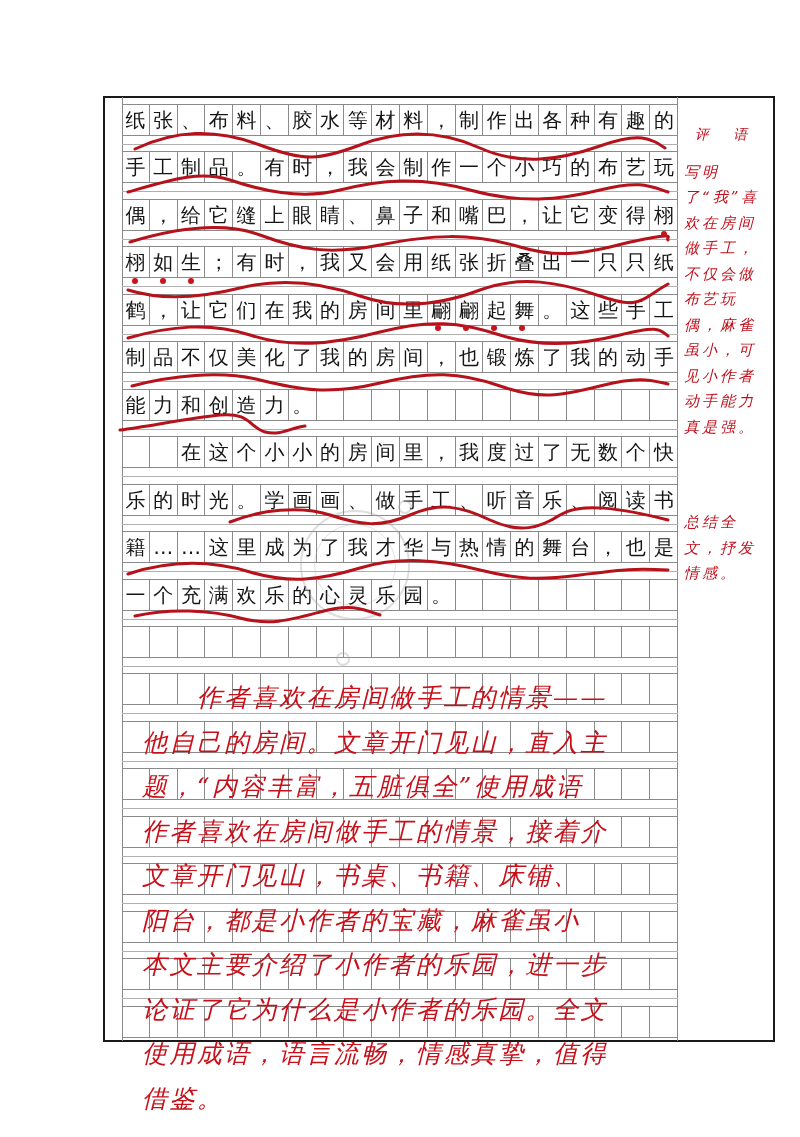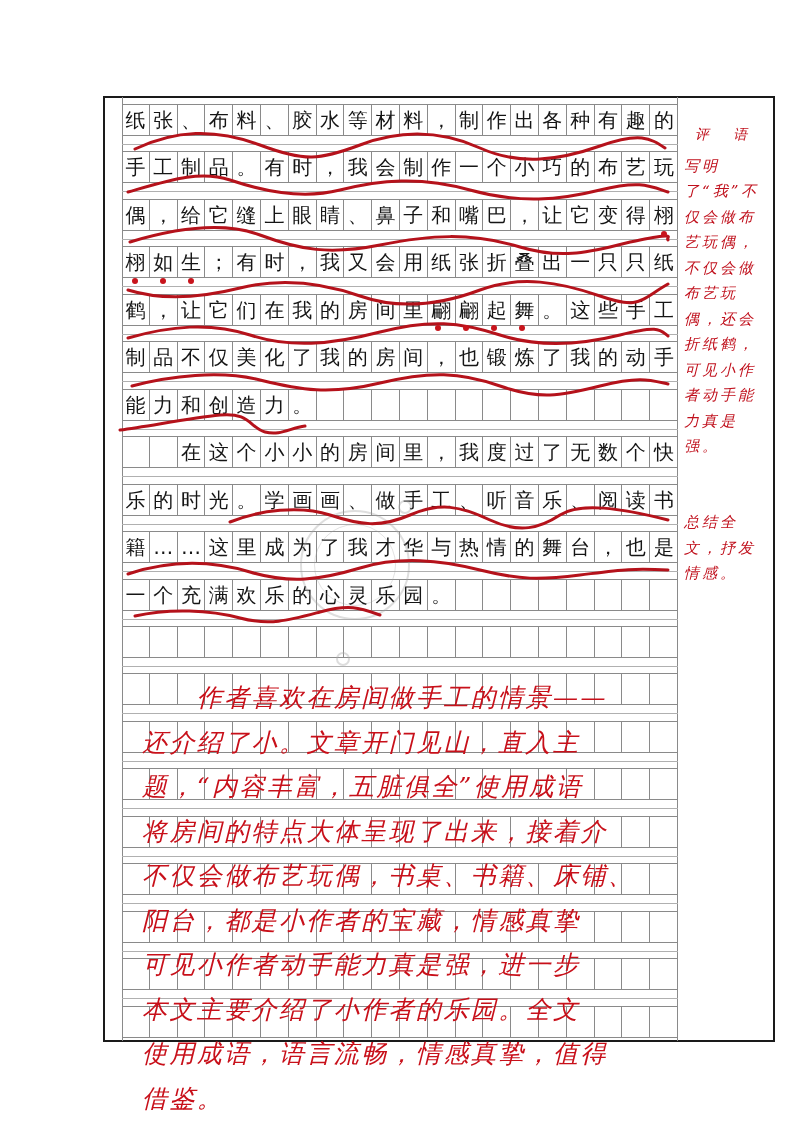--- a/index.html
+++ b/index.html
@@ -16,21 +16,21 @@
          border-top: 1px solid #8a8a8a; border-bottom: 1px solid #8a8a8a; box-sizing: content-box; }
   .cell { flex: 0 0 auto; width: 27.8px; height: 30px; box-sizing: border-box;
           border-right: 1px solid #8a8a8a; display: flex; align-items: center; justify-content: center;
           font-size: 20px; color: #151515; line-height: 1; }
   .cell:last-child { border-right: none; }
 
   .gapline { position: absolute; left: 122px; width: 556px; height: 0; border-top: 1px solid #b0b0b0; }
 
   .comment-col { position: absolute; left: 680px; width: 92px; color: #c0101c;
                  font-family: "DejaVu Serif", serif; font-style: italic; font-size: 15px; line-height: 25.5px; }
-  .comment-title { text-align: center; font-size: 14px; letter-spacing: 10px; margin-bottom: 6px; }
+  .comment-title { text-align: center; font-size: 14px; letter-spacing: 10px; margin-bottom: 12px; }
   .comment-body { padding-left: 4px; letter-spacing: 3px; word-break: break-all; }
 
   svg.overlay { position: absolute; left: 0; top: 0; pointer-events: none; }
 
   .stamp { position: absolute; left: 300px; top: 510px; width: 110px; height: 110px;
            border: 2px solid rgba(160,160,160,0.35); border-radius: 50%; box-sizing: border-box; }
   .stamp-inner { position: absolute; left: 12px; top: 12px; width: 82px; height: 82px;
                  border: 1px solid rgba(160,160,160,0.3); border-radius: 50%; box-sizing: border-box; }
   .stamp-dot { position: absolute; width: 14px; height: 14px; border: 2px solid rgba(170,170,170,0.4);
                border-radius: 50%; box-sizing: border-box; }
@@ -498,21 +498,21 @@
       <div class="cell"></div>
       <div class="cell"></div>
       <div class="cell"></div>
       <div class="cell"></div>
       <div class="cell"></div>
     </div>
   </div>
 
 <div class="comment-col" style="top:122px;">
   <div class="comment-title">评 语</div>
-  <div class="comment-body">写明了“我”不仅会做布艺玩偶，不仅会做布艺玩偶，还会折纸鹤，可见小作者动手能力真是强。</div>
+  <div class="comment-body">写明了“我”喜欢在房间做手工，不仅会做布艺玩偶，麻雀虽小，可见小作者动手能力真是强。</div>
 </div>
 <div class="comment-col" style="top:510px;">
   <div class="comment-body">总结全文，抒发情感。</div>
 </div>
 
 <div class="stamp">
     <div class="stamp-inner"></div>
   </div>
 <div class="stamp-dot" style="left:398px;top:500px;"></div>
 <div class="stamp-dot" style="left:336px;top:652px;"></div>
@@ -536,21 +536,21 @@
     <circle cx="163" cy="281" r="3"></circle>
     <circle cx="191" cy="281" r="3"></circle>
     <circle cx="438" cy="328" r="3"></circle>
     <circle cx="466" cy="328" r="3"></circle>
     <circle cx="494" cy="328" r="3"></circle>
     <circle cx="522" cy="328" r="3"></circle>
   </g>
 </svg>
 
 <div style="position: absolute; left: 142px; top: 680px; width: 520px; height: 36px; color: rgb(200, 16, 26); font-family: &quot;DejaVu Serif&quot;, serif; font-style: italic; font-size: 25px; letter-spacing: 2.4px; white-space: pre; line-height: 36px;">　　作者喜欢在房间做手工的情景——</div>
-<div style="position: absolute; left: 142px; top: 724.5px; width: 520px; height: 36px; color: rgb(200, 16, 26); font-family: &quot;DejaVu Serif&quot;, serif; font-style: italic; font-size: 25px; letter-spacing: 2.4px; white-space: pre; line-height: 36px;">还介绍了小。文章开门见山，直入主</div>
+<div style="position: absolute; left: 142px; top: 724.5px; width: 520px; height: 36px; color: rgb(200, 16, 26); font-family: &quot;DejaVu Serif&quot;, serif; font-style: italic; font-size: 25px; letter-spacing: 2.4px; white-space: pre; line-height: 36px;">他自己的房间。文章开门见山，直入主</div>
 <div style="position: absolute; left: 142px; top: 769px; width: 520px; height: 36px; color: rgb(200, 16, 26); font-family: &quot;DejaVu Serif&quot;, serif; font-style: italic; font-size: 25px; letter-spacing: 2.4px; white-space: pre; line-height: 36px;">题，“内容丰富，五脏俱全”使用成语</div>
-<div style="position: absolute; left: 142px; top: 813.5px; width: 520px; height: 36px; color: rgb(200, 16, 26); font-family: &quot;DejaVu Serif&quot;, serif; font-style: italic; font-size: 25px; letter-spacing: 2.4px; white-space: pre; line-height: 36px;">将房间的特点大体呈现了出来，接着介</div>
-<div style="position: absolute; left: 142px; top: 858px; width: 520px; height: 36px; color: rgb(200, 16, 26); font-family: &quot;DejaVu Serif&quot;, serif; font-style: italic; font-size: 25px; letter-spacing: 2.4px; white-space: pre; line-height: 36px;">不仅会做布艺玩偶，书桌、书籍、床铺、</div>
-<div style="position: absolute; left: 142px; top: 902.5px; width: 520px; height: 36px; color: rgb(200, 16, 26); font-family: &quot;DejaVu Serif&quot;, serif; font-style: italic; font-size: 25px; letter-spacing: 2.4px; white-space: pre; line-height: 36px;">阳台，都是小作者的宝藏，情感真挚</div>
-<div style="position: absolute; left: 142px; top: 947px; width: 520px; height: 36px; color: rgb(200, 16, 26); font-family: &quot;DejaVu Serif&quot;, serif; font-style: italic; font-size: 25px; letter-spacing: 2.4px; white-space: pre; line-height: 36px;">可见小作者动手能力真是强，进一步</div>
-<div style="position: absolute; left: 142px; top: 991.5px; width: 520px; height: 36px; color: rgb(200, 16, 26); font-family: &quot;DejaVu Serif&quot;, serif; font-style: italic; font-size: 25px; letter-spacing: 2.4px; white-space: pre; line-height: 36px;">本文主要介绍了小作者的乐园。全文</div>
+<div style="position: absolute; left: 142px; top: 813.5px; width: 520px; height: 36px; color: rgb(200, 16, 26); font-family: &quot;DejaVu Serif&quot;, serif; font-style: italic; font-size: 25px; letter-spacing: 2.4px; white-space: pre; line-height: 36px;">作者喜欢在房间做手工的情景，接着介</div>
+<div style="position: absolute; left: 142px; top: 858px; width: 520px; height: 36px; color: rgb(200, 16, 26); font-family: &quot;DejaVu Serif&quot;, serif; font-style: italic; font-size: 25px; letter-spacing: 2.4px; white-space: pre; line-height: 36px;">文章开门见山，书桌、书籍、床铺、</div>
+<div style="position: absolute; left: 142px; top: 902.5px; width: 520px; height: 36px; color: rgb(200, 16, 26); font-family: &quot;DejaVu Serif&quot;, serif; font-style: italic; font-size: 25px; letter-spacing: 2.4px; white-space: pre; line-height: 36px;">阳台，都是小作者的宝藏，麻雀虽小</div>
+<div style="position: absolute; left: 142px; top: 947px; width: 520px; height: 36px; color: rgb(200, 16, 26); font-family: &quot;DejaVu Serif&quot;, serif; font-style: italic; font-size: 25px; letter-spacing: 2.4px; white-space: pre; line-height: 36px;">本文主要介绍了小作者的乐园，进一步</div>
+<div style="position: absolute; left: 142px; top: 991.5px; width: 520px; height: 36px; color: rgb(200, 16, 26); font-family: &quot;DejaVu Serif&quot;, serif; font-style: italic; font-size: 25px; letter-spacing: 2.4px; white-space: pre; line-height: 36px;">论证了它为什么是小作者的乐园。全文</div>
 <div style="position: absolute; left: 142px; top: 1036px; width: 520px; height: 36px; color: rgb(200, 16, 26); font-family: &quot;DejaVu Serif&quot;, serif; font-style: italic; font-size: 25px; letter-spacing: 2.4px; white-space: pre; line-height: 36px;">使用成语，语言流畅，情感真挚，值得</div>
 <div style="position: absolute; left: 142px; top: 1080.5px; width: 520px; height: 36px; color: rgb(200, 16, 26); font-family: &quot;DejaVu Serif&quot;, serif; font-style: italic; font-size: 25px; letter-spacing: 2.4px; white-space: pre; line-height: 36px;">借鉴。</div>
 
 </body></html>

